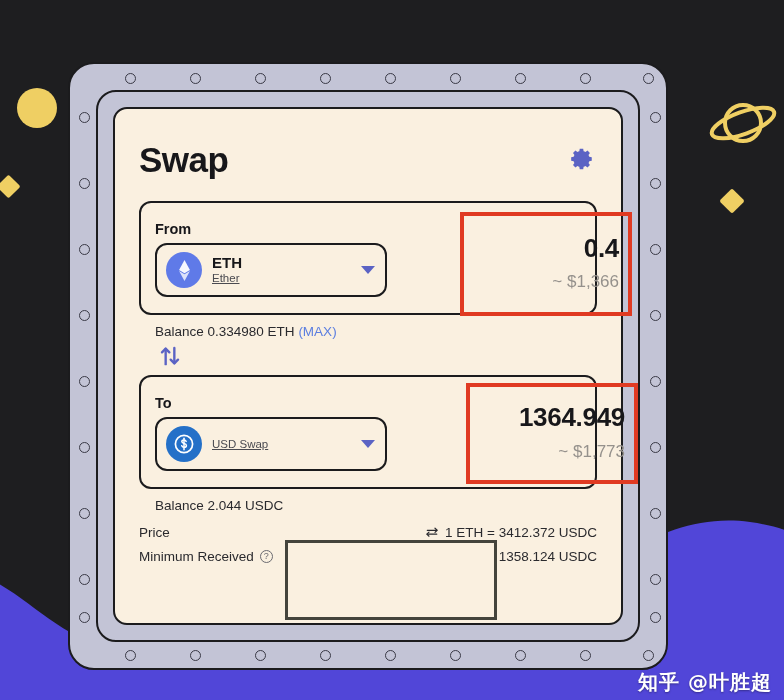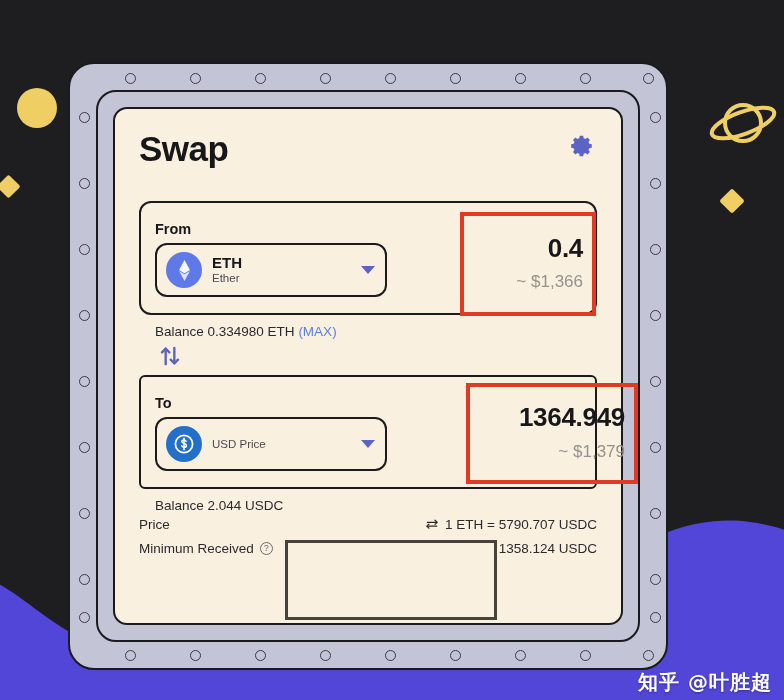--- a/index.html
+++ b/index.html
@@ -85,21 +85,21 @@
     bottom: 43px;
     background: #faf0e0;
     border: 2.5px solid #1b1b1d;
     border-radius: 14px;
     box-sizing: border-box;
     padding: 22px 24px 0 24px;
   }
 
   #card-header {
     display: flex;
-    align-items: flex-start;
+    align-items: center;
     justify-content: space-between;
     height: 56px;
   }
   #swap-title {
     font-size: 35px;
     font-weight: bold;
     color: #17171a;
     letter-spacing: -0.5px;
     line-height: 1;
   }
@@ -155,20 +155,21 @@
   .coin-symbol {
     font-size: 15px;
     font-weight: bold;
     color: #17171a;
     line-height: 1.1;
   }
   .coin-name {
     font-size: 11.5px;
     color: #4a4a50;
     line-height: 1.25;
+    text-decoration: underline;
   }
   .caret {
     flex: 0 0 auto;
     width: 0; height: 0;
     border-left: 7px solid transparent;
     border-right: 7px solid transparent;
     border-top: 8px solid #5b63c4;
     margin-left: 6px;
   }
   .balance-line {
@@ -211,21 +212,21 @@
 
   #swap-arrows {
     margin-top: 28px;
     margin-left: 18px;
     width: 26px;
     height: 26px;
     cursor: pointer;
   }
 
   #price-rows {
-    margin-top: 26px;
+    margin-top: 34px;
     font-size: 13.5px;
     color: #2a2a2e;
   }
   .price-row {
     display: flex;
     align-items: center;
     justify-content: space-between;
     margin-bottom: 6px;
     height: 18px;
   }
@@ -383,77 +384,77 @@
           <div class="coin-name">Ether</div>
         </div>
         <div class="caret"></div>
       </div>
 
       <div class="balance-line">
         <span>Balance 0.334980 ETH</span>
         <span class="max-link">(MAX)</span>
       </div>
 
-      <div class="amount-box" style="left:319px; top:9px; width:136px; height:104px;">
+      <div class="amount-box" style="left:319px; top:9px; width:172px; height:104px;">
         <div class="amount-value">0.4</div>
         <div class="amount-usd">~ $1,366</div>
       </div>
     </div>
 
     <div id="swap-arrows">
       <svg width="26" height="26" viewBox="0 0 24 24" aria-hidden="true">
         <path d="M8 19.5V5.5" stroke="#5b63c4" stroke-width="2.2" fill="none" stroke-linecap="round"></path>
         <path d="M4.6 8.6 8 5.2l3.4 3.4" stroke="#5b63c4" stroke-width="2.2" fill="none" stroke-linecap="round" stroke-linejoin="round"></path>
         <path d="M16 4.5v14" stroke="#5b63c4" stroke-width="2.2" fill="none" stroke-linecap="round"></path>
         <path d="M12.6 15.4 16 18.8l3.4-3.4" stroke="#5b63c4" stroke-width="2.2" fill="none" stroke-linecap="round" stroke-linejoin="round"></path>
       </svg>
     </div>
 
-    <div class="token-panel" style="margin-top:6px;border-radius:6px;">
+    <div class="token-panel" style="margin-top:6px;">
       <div class="panel-label">To</div>
 
       <div class="selector">
         <div class="coin-icon" style="background:#2470c8;">
           <svg width="24" height="24" viewBox="0 0 24 24" aria-hidden="true">
             <circle cx="12" cy="12" r="8.6" fill="none" stroke="#ffffff" stroke-width="1.7"></circle>
             <path d="M14.2 9.4c-.35-.95-1.2-1.5-2.2-1.5-1.25 0-2.2.72-2.2 1.72 0 .95.7 1.45 2.2 1.78 1.6.36 2.4.9 2.4 2 0 1.1-1 1.86-2.3 1.86-1.12 0-2-.6-2.35-1.6" fill="none" stroke="#ffffff" stroke-width="1.5" stroke-linecap="round"></path>
             <path d="M12 6.3v11.4" stroke="#ffffff" stroke-width="1.5" stroke-linecap="round"></path>
           </svg>
         </div>
         <div class="coin-texts">
-          <div class="coin-name">USD Price</div>
+          <div class="coin-name">USD Swap</div>
         </div>
         <div class="caret"></div>
       </div>
 
       <div class="balance-line">
         <span>Balance 2.044 USDC</span>
       </div>
 
       <div class="amount-box" style="left:325px; top:6px; width:172px; height:101px;">
         <div class="amount-value">1364.949</div>
-        <div class="amount-usd">~ $1,379</div>
+        <div class="amount-usd">~ $1,773</div>
       </div>
     </div>
 
     <div id="price-rows">
       <div class="price-row">
         <div class="price-left">
           <span>Price</span>
         </div>
         <div class="price-right">
           <span style="display:inline-flex;">
             <svg width="14" height="12" viewBox="0 0 16 14" aria-hidden="true">
               <path d="M2.5 5h11" stroke="#2a2a2e" stroke-width="1.4" fill="none" stroke-linecap="round"></path>
               <path d="M11.5 2.6 14 5l-2.5 2.4" stroke="#2a2a2e" stroke-width="1.4" fill="none" stroke-linecap="round" stroke-linejoin="round"></path>
               <path d="M13.5 9.5h-11" stroke="#2a2a2e" stroke-width="1.4" fill="none" stroke-linecap="round"></path>
               <path d="M4.5 7.1 2 9.5l2.5 2.4" stroke="#2a2a2e" stroke-width="1.4" fill="none" stroke-linecap="round" stroke-linejoin="round"></path>
             </svg>
           </span>
-          <span>1 ETH = 5790.707 USDC</span>
+          <span>1 ETH = 3412.372 USDC</span>
         </div>
       </div>
 
       <div class="price-row">
         <div class="price-left">
           <span>Minimum Received</span>
           <span class="info-icon">?</span>
         </div>
         <div class="price-right">
           <span>1358.124 USDC</span>

